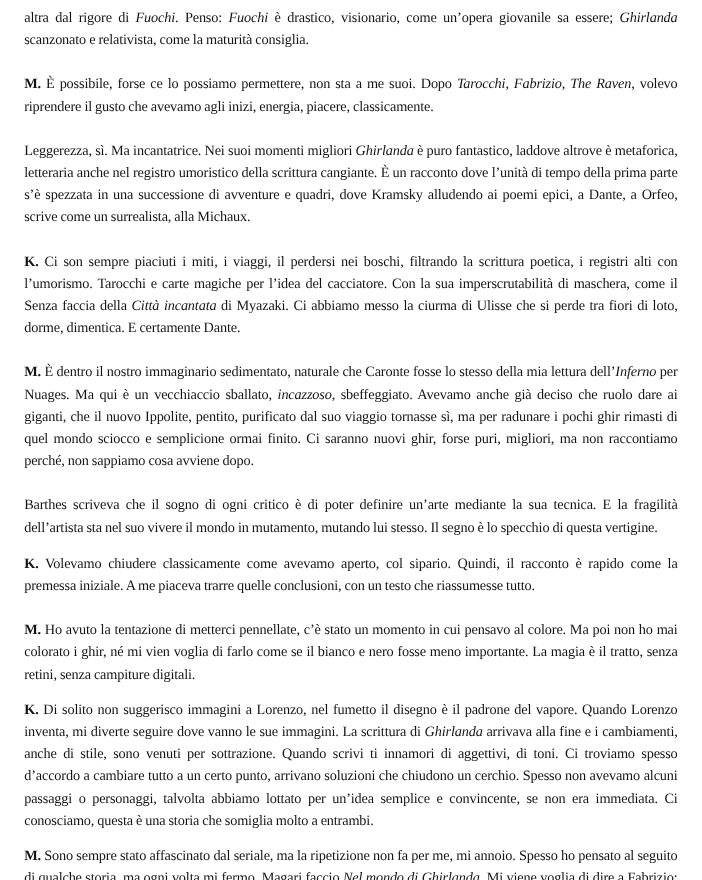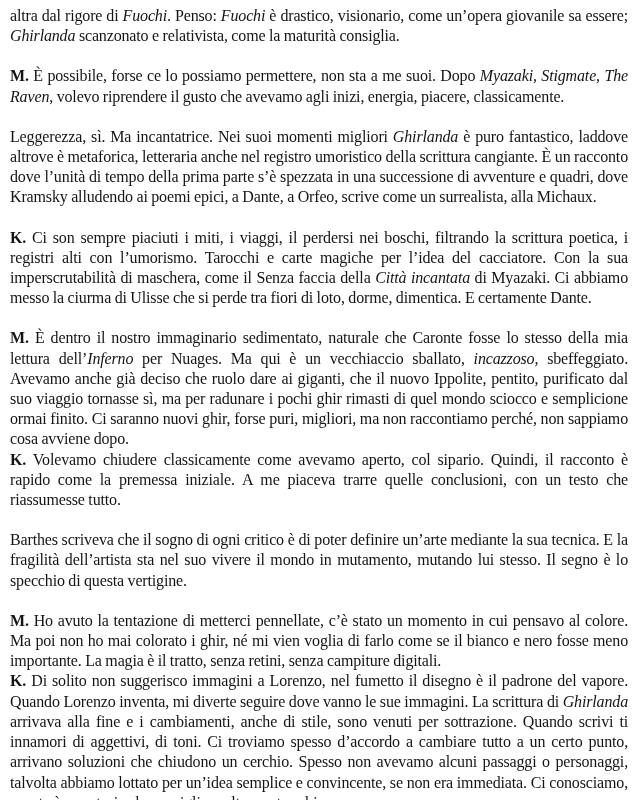--- a/index.html
+++ b/index.html
@@ -3,39 +3,39 @@
 <meta charset="utf-8">
 <style>
   html, body { margin: 0; padding: 0; background: #ffffff; }
   body {
     width: 638px; height: 800px; overflow: hidden;
     font-family: "Liberation Serif", "DejaVu Serif", serif;
     color: #141414;
   }
   .page { padding: 0 10px 0 10px; box-sizing: border-box; }
   .para {
-    margin: 0;
-    font-size: 16px;
+    margin: 12px;
+    font-size: 13px;
     line-height: 20.2px;
     text-align: justify;
     letter-spacing: -0.15px;
     word-spacing: -0.3px;
   }
   .para.gap { margin-top: 20px; }
   .para.first { margin-top: 6px; }
   .spk { font-weight: bold; }
   em { font-style: italic; }
 </style>
 </head>
 <body>
 
 <div class="page" id="page">
     <p class="para first"><span>altra dal rigore di </span><em>Fuochi</em><span>. Penso: </span><em>Fuochi</em><span> è drastico, visionario, come un’opera giovanile sa essere; </span><em>Ghirlanda</em><span> scanzonato e relativista, come la maturità consiglia.</span></p>
-    <p class="para gap"><strong class="spk">M.</strong><span> È possibile, forse ce lo possiamo permettere, non sta a me suoi. Dopo </span><em>Myazaki</em><span>, </span><em>Stigmate</em><span>, </span><em>The Raven</em><span>, volevo riprendere il gusto che avevamo agli inizi, energia, piacere, classicamente.</span></p>
+    <p class="para gap"><strong class="spk">M.</strong><span> È possibile, forse ce lo possiamo permettere, non sta a me suoi. Dopo </span><em>Tarocchi</em><span>, </span><em>Fabrizio</em><span>, </span><em>The Raven</em><span>, volevo riprendere il gusto che avevamo agli inizi, energia, piacere, classicamente.</span></p>
     <p class="para gap"><span>Leggerezza, sì. Ma incantatrice. Nei suoi momenti migliori </span><em>Ghirlanda</em><span> è puro fantastico, laddove altrove è metaforica, letteraria anche nel registro umoristico della scrittura cangiante. È un racconto dove l’unità di tempo della prima parte s’è spezzata in una successione di avventure e quadri, dove Kramsky alludendo ai poemi epici, a Dante, a Orfeo, scrive come un surrealista, alla Michaux.</span></p>
     <p class="para gap"><strong class="spk">K.</strong><span> Ci son sempre piaciuti i miti, i viaggi, il perdersi nei boschi, filtrando la scrittura poetica, i registri alti con l’umorismo. Tarocchi e carte magiche per l’idea del cacciatore. Con la sua imperscrutabilità di maschera, come il Senza faccia della </span><em>Città incantata</em><span> di Myazaki. Ci abbiamo messo la ciurma di Ulisse che si perde tra fiori di loto, dorme, dimentica. E certamente Dante.</span></p>
     <p class="para gap"><strong class="spk">M.</strong><span> È dentro il nostro immaginario sedimentato, naturale che Caronte fosse lo stesso della mia lettura dell’</span><em>Inferno</em><span> per Nuages. Ma qui è un vecchiaccio sballato, </span><em>incazzoso,</em><span> sbeffeggiato. Avevamo anche già deciso che ruolo dare ai giganti, che il nuovo Ippolite, pentito, purificato dal suo viaggio tornasse sì, ma per radunare i pochi ghir rimasti di quel mondo sciocco e semplicione ormai finito. Ci saranno nuovi ghir, forse puri, migliori, ma non raccontiamo perché, non sappiamo cosa avviene dopo.</span></p>
+    <p class="para gap"><span>Barthes scriveva che il sogno di ogni critico è di poter definire un’arte mediante la sua tecnica. E la fragilità dell’artista sta nel suo vivere il mondo in mutamento, mutando lui stesso. Il segno è lo specchio di questa vertigine.</span></p>
     <p class="para"><strong class="spk">K.</strong><span> Volevamo chiudere classicamente come avevamo aperto, col sipario. Quindi, il racconto è rapido come la premessa iniziale. A me piaceva trarre quelle conclusioni, con un testo che riassumesse tutto.</span></p>
-    <p class="para gap"><span>Barthes scriveva che il sogno di ogni critico è di poter definire un’arte mediante la sua tecnica. E la fragilità dell’artista sta nel suo vivere il mondo in mutamento, mutando lui stesso. Il segno è lo specchio di questa vertigine.</span></p>
     <p class="para gap"><strong class="spk">M.</strong><span> Ho avuto la tentazione di metterci pennellate, c’è stato un momento in cui pensavo al colore. Ma poi non ho mai colorato i ghir, né mi vien voglia di farlo come se il bianco e nero fosse meno importante. La magia è il tratto, senza retini, senza campiture digitali.</span></p>
     <p class="para"><strong class="spk">K.</strong><span> Di solito non suggerisco immagini a Lorenzo, nel fumetto il disegno è il padrone del vapore. Quando Lorenzo inventa, mi diverte seguire dove vanno le sue immagini. La scrittura di </span><em>Ghirlanda</em><span> arrivava alla fine e i cambiamenti, anche di stile, sono venuti per sottrazione. Quando scrivi ti innamori di aggettivi, di toni. Ci troviamo spesso d’accordo a cambiare tutto a un certo punto, arrivano soluzioni che chiudono un cerchio. Spesso non avevamo alcuni passaggi o personaggi, talvolta abbiamo lottato per un’idea semplice e convincente, se non era immediata. Ci conosciamo, questa è una storia che somiglia molto a entrambi.</span></p>
     <p class="para"><strong class="spk">M.</strong><span> Sono sempre stato affascinato dal seriale, ma la ripetizione non fa per me, mi annoio. Spesso ho pensato al seguito di qualche storia, ma ogni volta mi fermo. Magari faccio </span><em>Nel mondo di Ghirlanda</em><span>. Mi viene voglia di dire a Fabrizio: che ne dici di continuare?</span></p>
   </div>
 
 </body></html>

